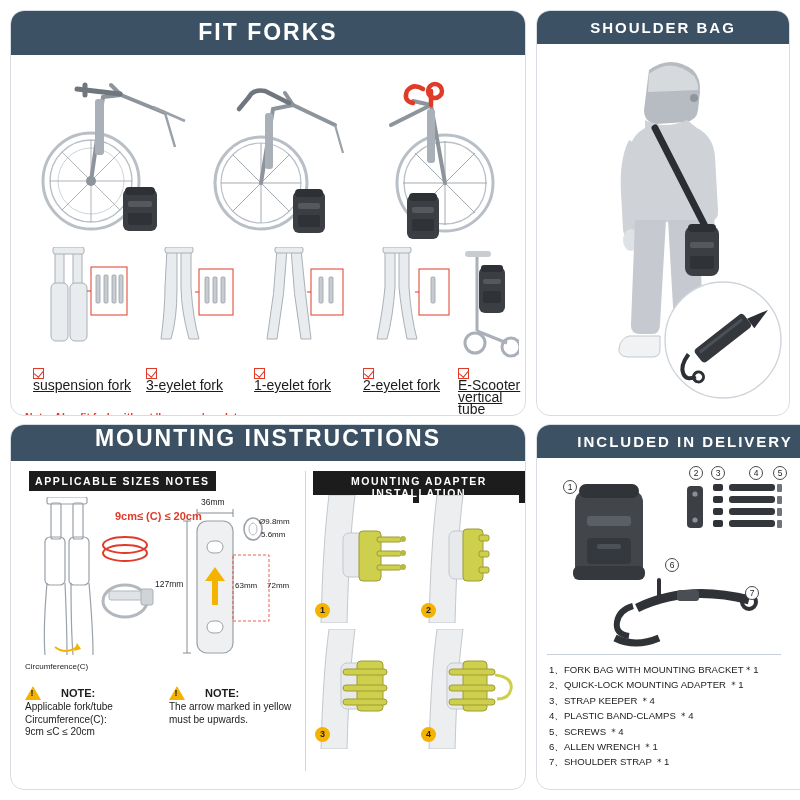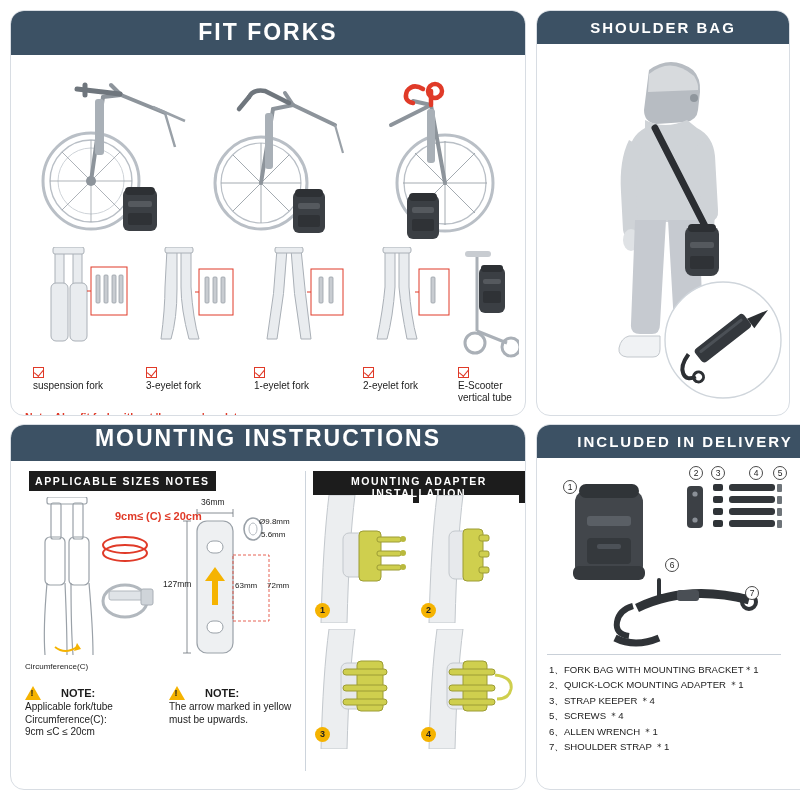--- a/index.html
+++ b/index.html
@@ -51,23 +51,24 @@
   
   .bike-row { position: relative; height: 190px; }
   .bike-cell { position: absolute; top: 6px; width: 166px; height: 180px; }
 
   .fork-row { position: relative; height: 120px; margin-top: 2px; }
   .fork-cell { position: absolute; top: 0; width: 98px; height: 100px; }
 
   .fork-labels { position: relative; height: 44px; }
   .fork-label {
     position: absolute;
-    font-size: 10px;
+    font-size: 14px;
     color: #1c1c1c;
     line-height: 12px;
+    text-decoration: underline;
   }
   .chk {
     display: inline-block;
     width: 11px; height: 11px;
     border: 1.6px solid #e03a28;
     vertical-align: -1px;
     margin-right: 3px;
     position: relative;
   }
   .chk::after {
@@ -543,21 +544,21 @@
             <ellipse cx="232" cy="32" rx="9" ry="11" fill="none" stroke="#9aa1a8" stroke-width="1.6"></ellipse>
             <ellipse cx="232" cy="32" rx="4" ry="6" fill="none" stroke="#b5bbc1" stroke-width="1"></ellipse>
           </g>
         </svg>
 
         
         <div style="position:absolute; left:94px; top:13px; font-size:11px; font-weight:bold; color:#e03a28;">9cm≤ (C) ≤ 20cm</div>
         <div style="position:absolute; left:180px; top:0px; font-size:8.5px; color:#1c1c1c;">36mm</div>
         <div style="position:absolute; left:238px; top:20px; font-size:8px; color:#1c1c1c;">Ø9.8mm</div>
         <div style="position:absolute; left:240px; top:33px; font-size:8px; color:#1c1c1c;">5.6mm</div>
-        <div style="position:absolute; left:142px; top:82px; font-size:8.5px; color:#1c1c1c;">127mm</div>
+        <div style="position:absolute; left:134px; top:82px; font-size:8.5px; color:#1c1c1c;">127mm</div>
         <div style="position:absolute; left:214px; top:84px; font-size:8px; color:#1c1c1c;">63mm</div>
         <div style="position:absolute; left:246px; top:84px; font-size:8px; color:#1c1c1c;">72mm</div>
       </div>
 
       <div style="position:absolute; left:14px; top:222px; width:130px;">
         <div><span class="tri"></span><span class="warn-title">NOTE:</span></div>
         <div class="warn-text">Applicable fork/tube</div>
         <div class="warn-text">Circumference(C):</div>
         <div class="warn-text">9cm ≤C ≤ 20cm</div>
       </div>
@@ -698,20 +699,21 @@
       <div class="numdot" style="left:236px; top:8px;">5</div>
       <div class="numdot" style="left:128px; top:100px;">6</div>
       <div class="numdot" style="left:208px; top:128px;">7</div>
 
       <div class="hr-thin"></div>
 
       <div class="delivery-list">
         <div>1、FORK BAG WITH MOUNTING BRACKET＊1</div>
         <div>2、QUICK-LOCK MOUNTING ADAPTER ＊1</div>
         <div>3、STRAP KEEPER ＊4</div>
+        <div>4、PLASTIC BAND-CLAMPS ＊4</div>
         <div>5、SCREWS ＊4</div>
         <div>6、ALLEN WRENCH ＊1</div>
         <div>7、SHOULDER STRAP ＊1</div>
       </div>
     </div>
   </div>
 
 </div>
 
 </body></html>

